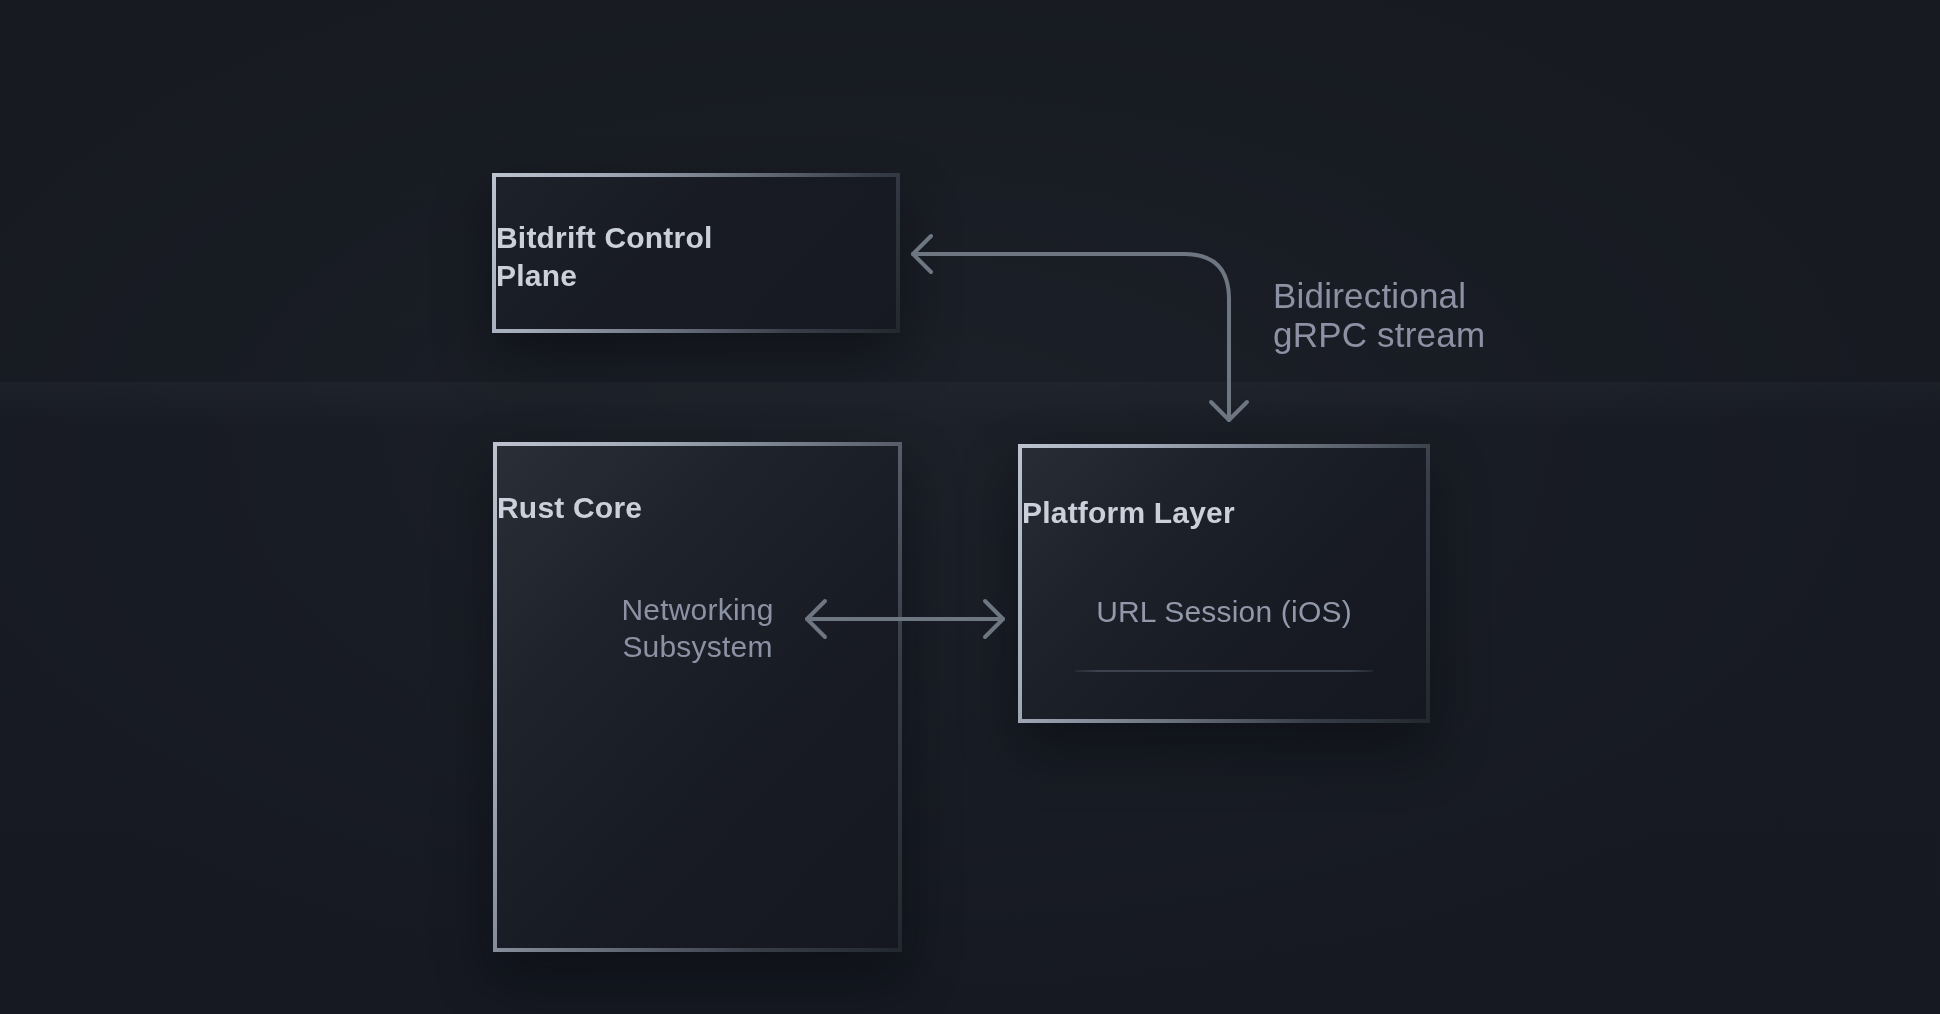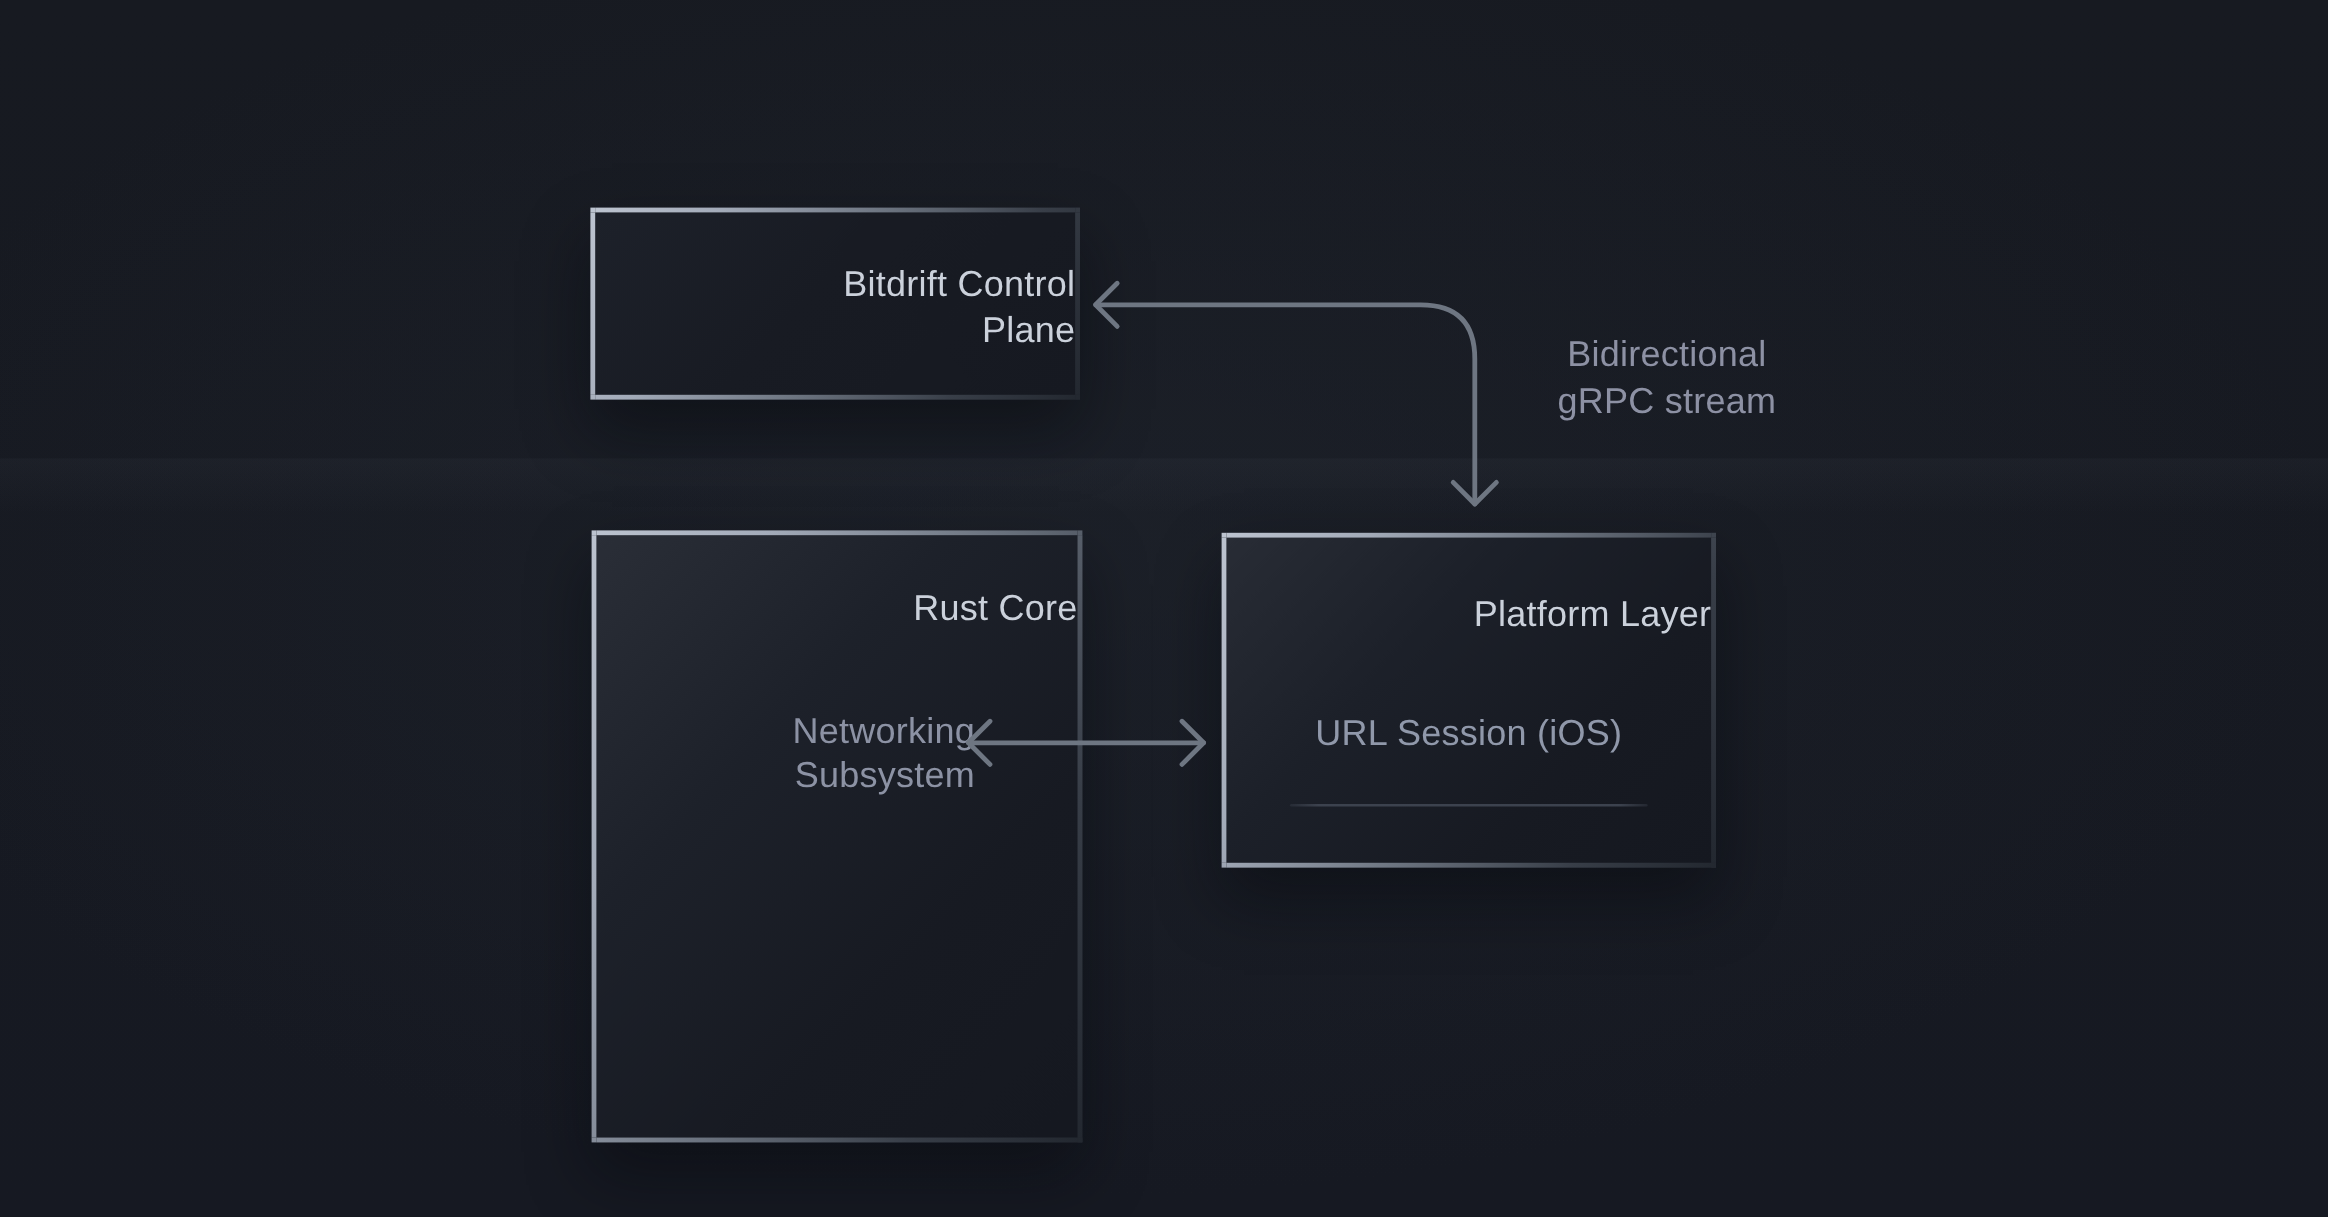--- a/index.html
+++ b/index.html
@@ -57,70 +57,69 @@
     background: linear-gradient(133deg, #2a2e37 0%, #1d212a 34%, #171a22 68%, #151820 100%);
   }
   #node-platform {
     left: 1018px; top: 444px; width: 412px; height: 279px;
     background: linear-gradient(133deg, #282c35 0%, #1c2029 36%, #171a22 70%, #151820 100%);
   }
 
   .node-title {
     position: absolute;
     left: 0; right: 0;
-    text-align: right;
+    text-align: left;
     color: #cbd1db;
     font-size: 30px;
     line-height: 38px;
-    font-weight: 400;
+    font-weight: 700;
     letter-spacing: 0.2px;
   }
   .node-title .wrap-narrow {
     display: inline-block;
     max-width: 252px;
   }
   #node-control .node-title { top: 42px; }
   #node-rust .node-title { top: 43px; }
   #node-platform .node-title { top: 46px; }
 
   .node-sub {
     position: absolute;
     left: 0; right: 0;
     text-align: center;
     font-size: 30px;
     line-height: 37px;
     font-weight: 400;
     letter-spacing: 0.2px;
   }
   #rust-subsystem { top: 145px; color: #8c92a4; }
-  #rust-subsystem .wrap-narrow { display: inline-block; max-width: 230px; text-align: right; }
+  #rust-subsystem .wrap-narrow { display: inline-block; max-width: 230px; }
   #platform-ios { top: 145px; color: #9098aa; }
   #platform-android { top: 260px; color: #9098aa; }
 
   .divider {
     position: absolute;
     left: 53px;
     top: 222px;
     width: 298px;
     height: 2px;
     border-radius: 1px;
     background: linear-gradient(90deg, rgba(60,66,78,0.35) 0%, #3c424e 8%, #3c424e 92%, rgba(60,66,78,0.35) 100%);
   }
 
   #edge-label {
     position: absolute;
     left: 1273px;
     top: 276px;
     width: 232px;
     color: #8d91a4;
-    font-size: 30px;
+    font-size: 35px;
     line-height: 39px;
     font-weight: 400;
     letter-spacing: 0.2px;
-    text-align: center;
   }
 
   #arrow-layer {
     position: absolute;
     inset: 0;
     pointer-events: none;
   }
   #arrow-layer path {
     fill: none;
     stroke: #6e7682;

